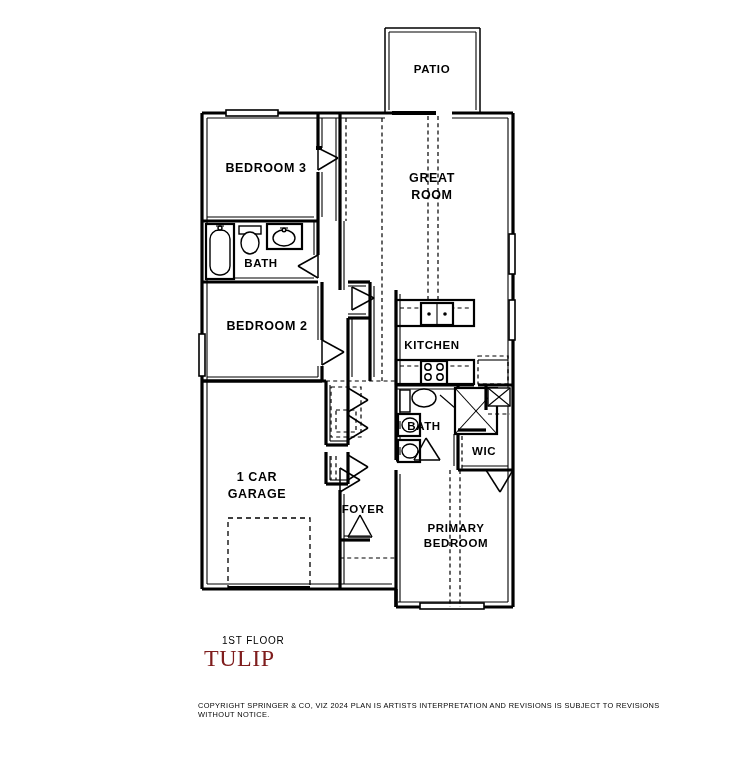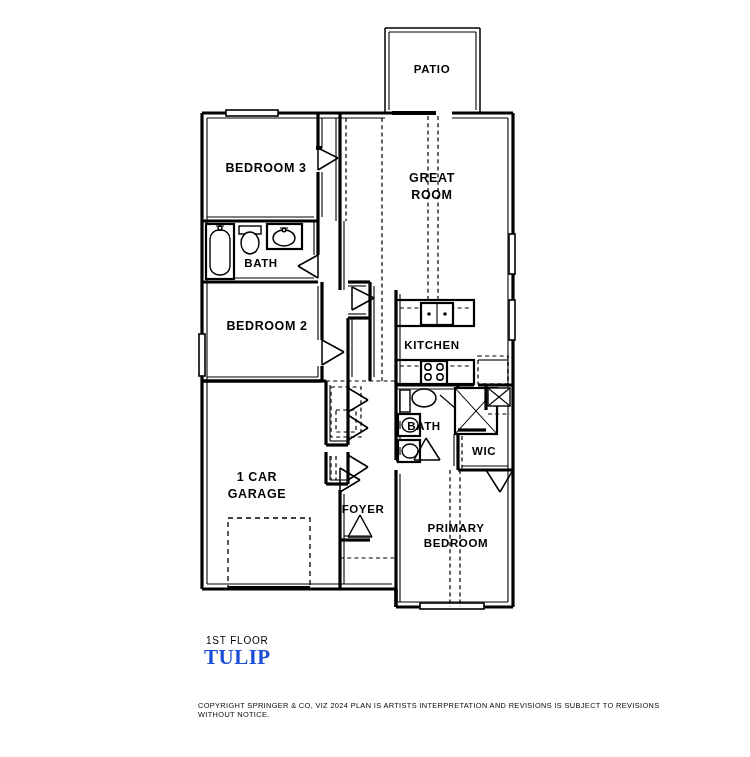--- a/index.html
+++ b/index.html
@@ -36,28 +36,29 @@
     letter-spacing: 0.6px;
   }
   .label-lg { font-size: 12.5px; }
   .label-md { font-size: 11.5px; }
   .title-floor {
     position: absolute;
     font-family: "Liberation Sans", sans-serif;
     font-size: 10px;
     letter-spacing: 0.8px;
     color: #000;
+    margin-left: 16px;
   }
   .title-name {
     position: absolute;
     font-family: "Liberation Serif", serif;
-    font-weight: bold;
-    font-size: 21px;
+    font-weight: normal;
+    font-size: 24px;
     letter-spacing: 0.5px;
-    color: #1d4ed8;
+    color: #7f1d1d;
   }
   .copyright {
     position: absolute;
     font-family: "Liberation Sans", sans-serif;
     font-size: 7.4px;
     letter-spacing: 0.35px;
     line-height: 1.25;
     color: #000;
     width: 462px;
   }

